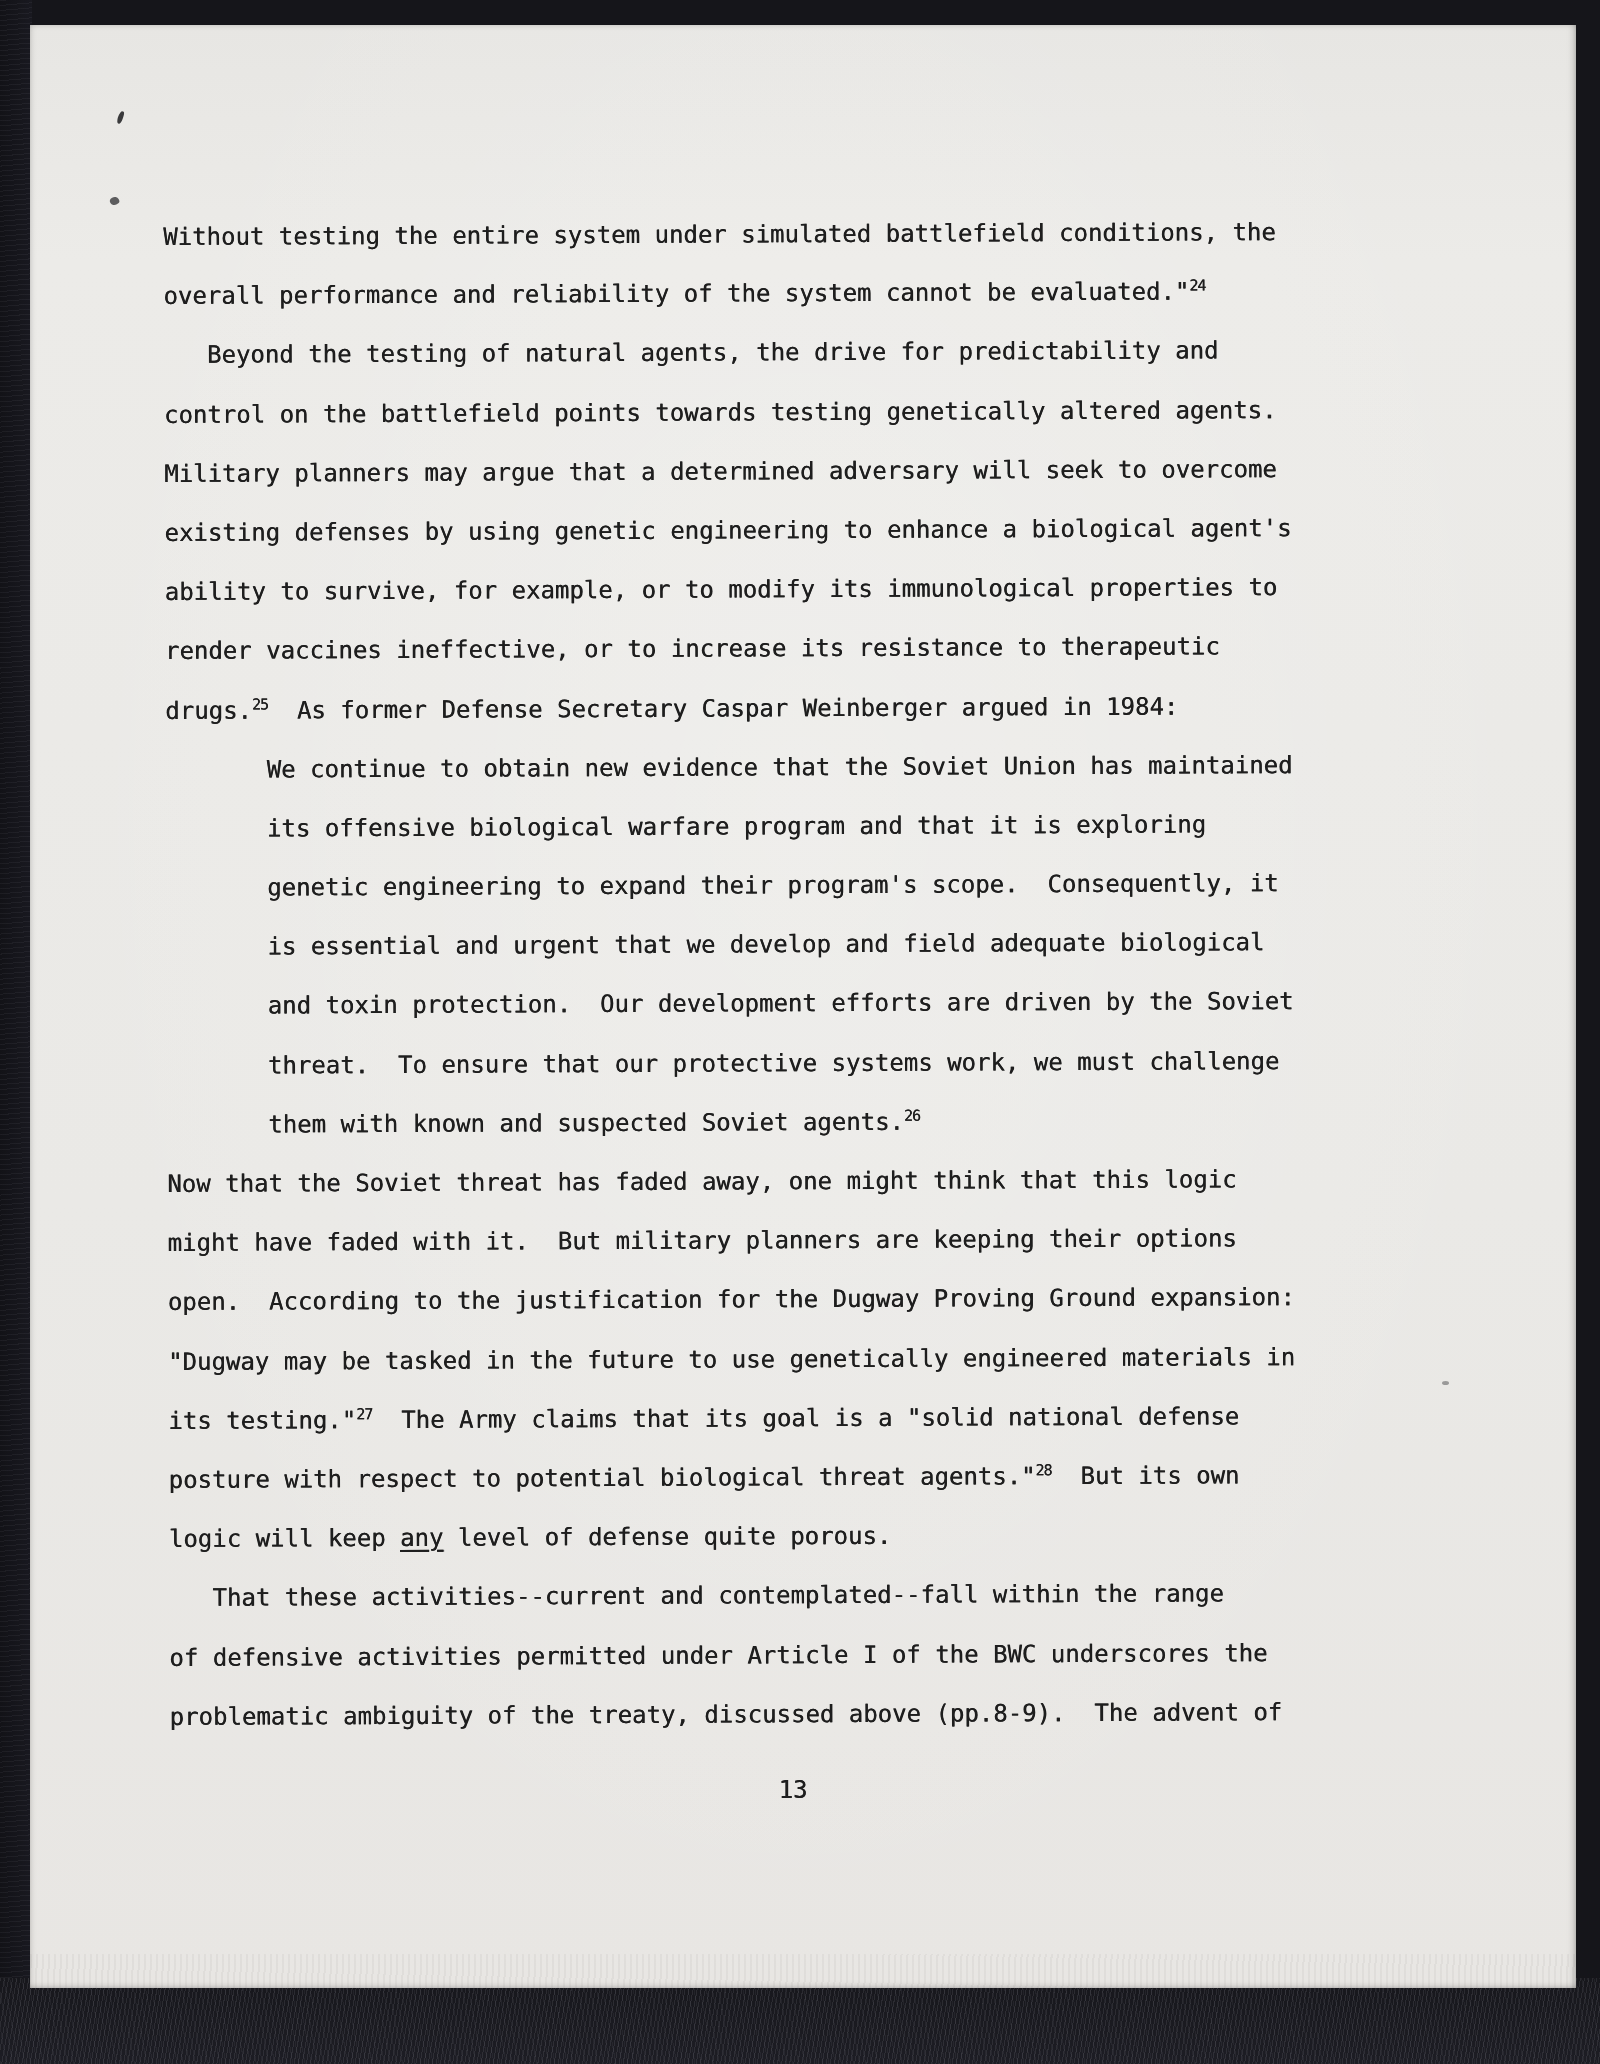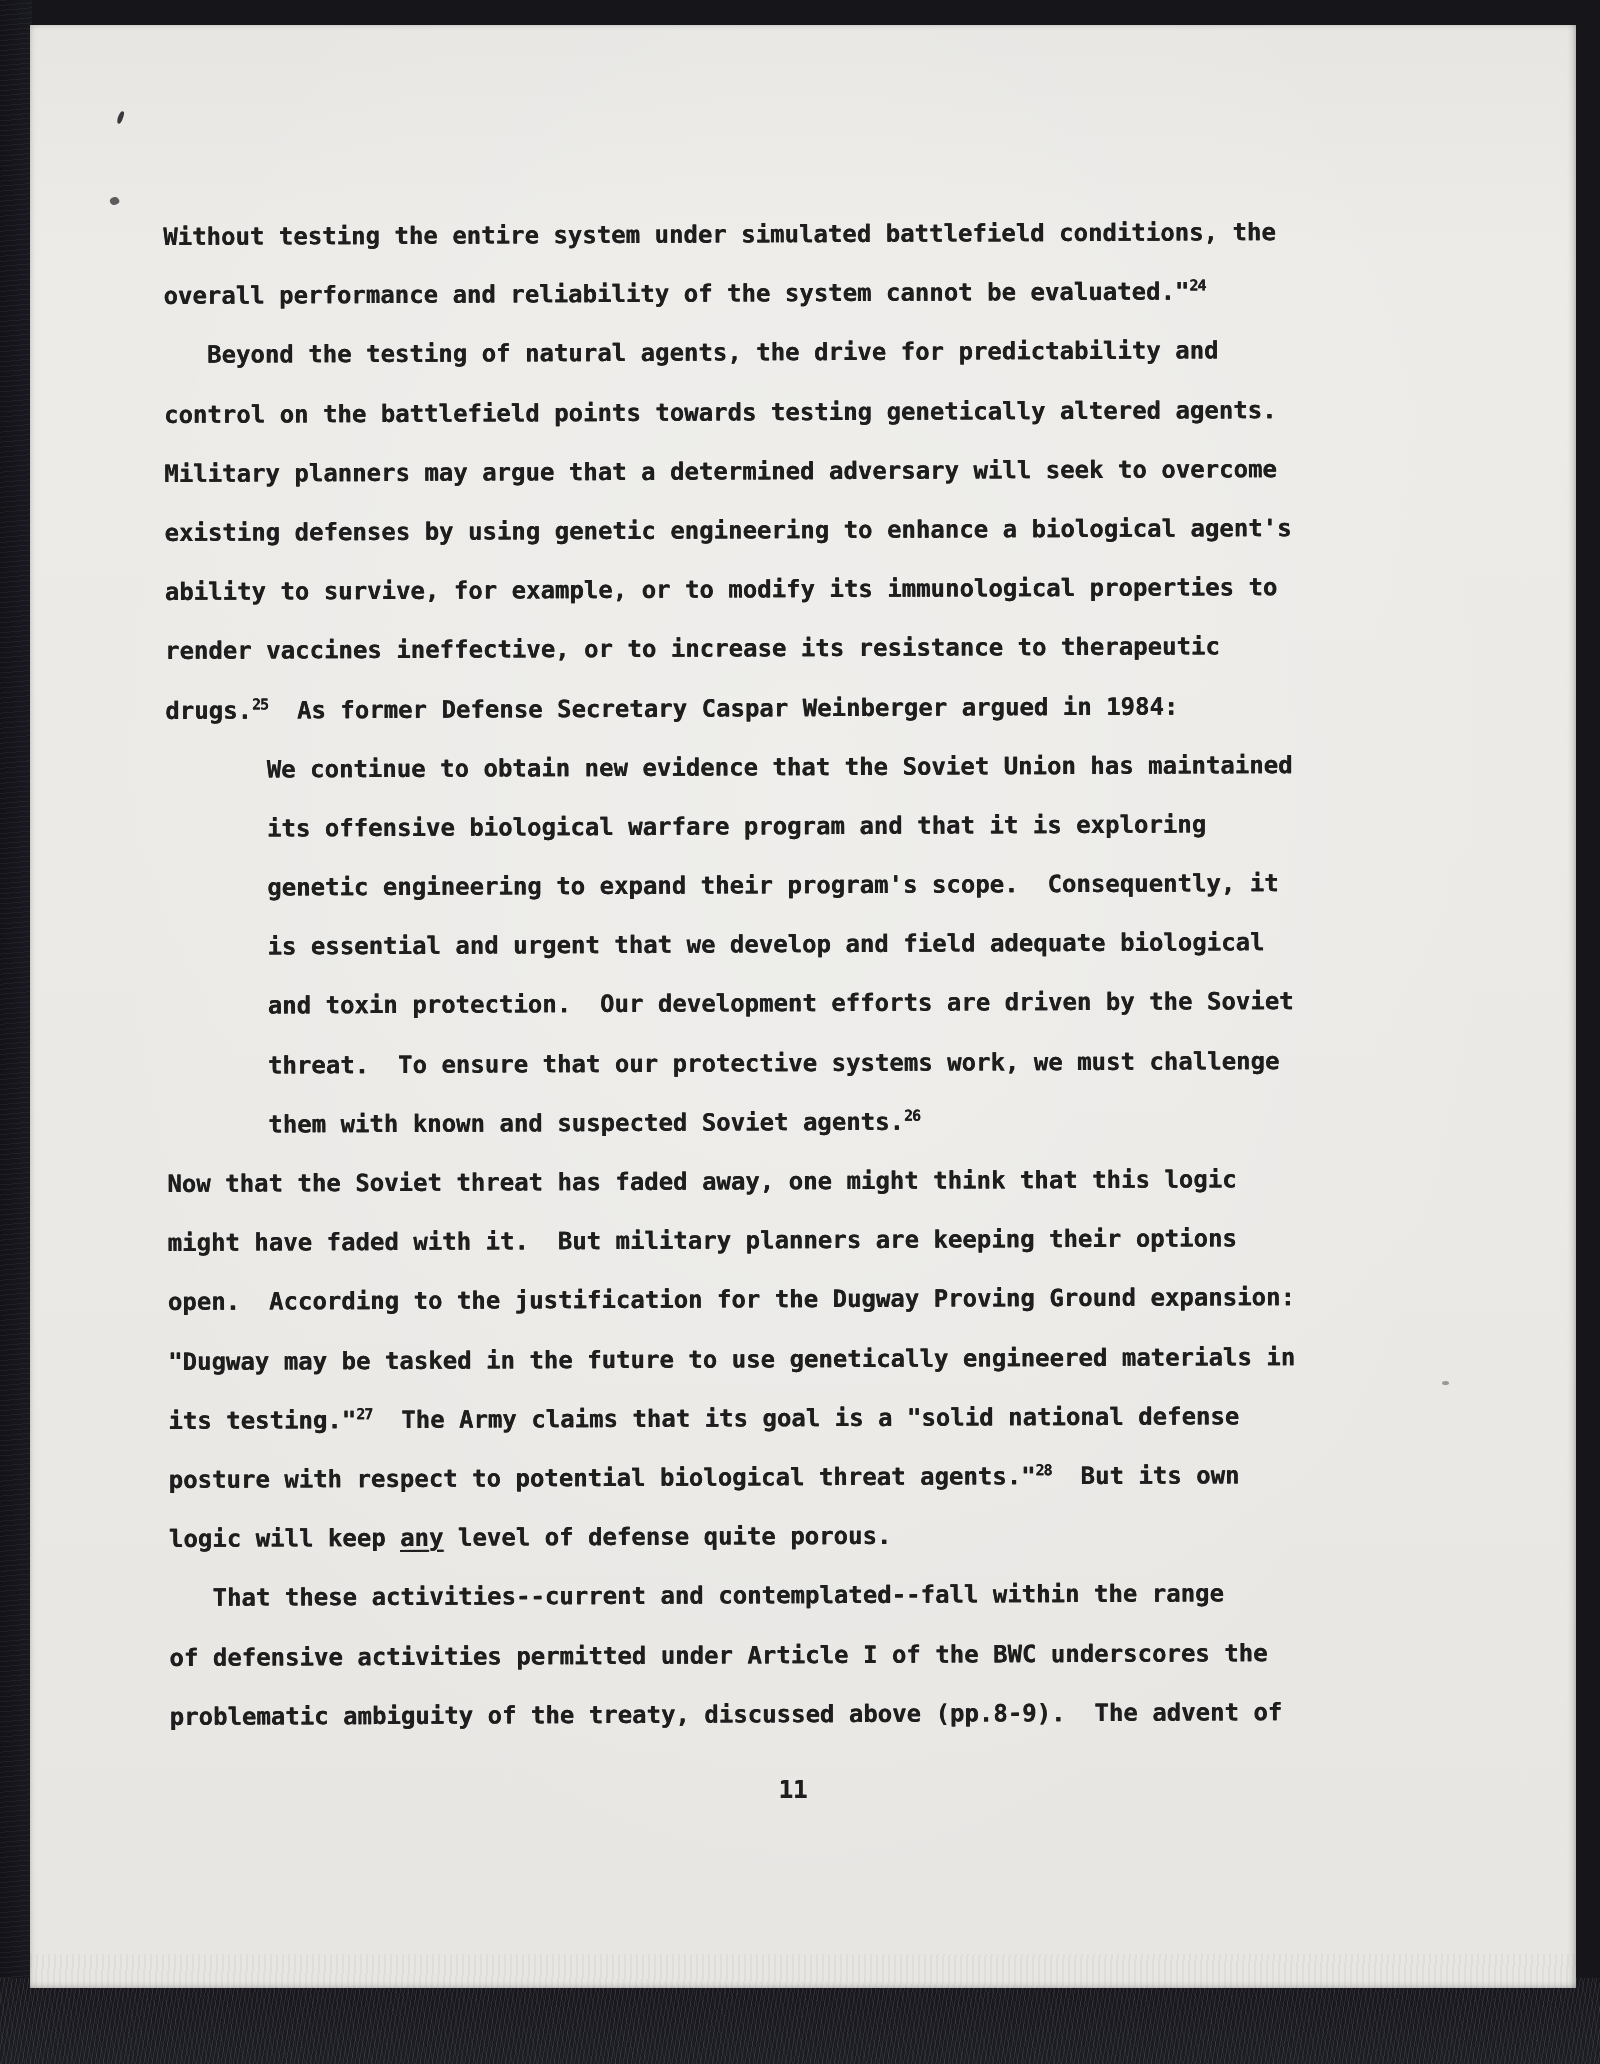--- a/index.html
+++ b/index.html
@@ -7,21 +7,20 @@
     --paper:#eae9e6;
     --ink:#1e1e1e;
   }
   html,body{margin:0;padding:0;background:#000;}
   .stage{
     position:relative;
     width:1600px;height:2064px;
     background:var(--bg);
     overflow:hidden;
     font-family:"DejaVu Sans Mono", monospace;
-    font-weight:bold;
   }
   
   .bed-bottom{
     position:absolute;left:0;right:0;bottom:0;height:86px;
     background:
       repeating-linear-gradient(100deg, rgba(210,210,220,0.10) 0 1px, transparent 1px 4px),
       repeating-linear-gradient(80deg, rgba(180,180,195,0.07) 0 1px, transparent 1px 6px),
       linear-gradient(180deg,#17171c,#1d1d24);
   }
   .bed-left{
@@ -81,15 +80,15 @@
 <body>
 
 <div class="stage">
   <div class="bed-left"></div>
   <div class="bed-bottom"></div>
   <div class="paper">
     <div class="speck speck1"></div>
     <div class="speck speck2"></div>
     <div class="speck speck3"></div>
     <div class="textblock"><div class="line"><span>Without testing the entire system under simulated battlefield conditions, the</span></div><div class="line"><span>overall performance and reliability of the system cannot be evaluated."</span><span class="sup">24</span></div><div class="line"><span>   Beyond the testing of natural agents, the drive for predictability and</span></div><div class="line"><span>control on the battlefield points towards testing genetically altered agents.</span></div><div class="line"><span>Military planners may argue that a determined adversary will seek to overcome</span></div><div class="line"><span>existing defenses by using genetic engineering to enhance a biological agent's</span></div><div class="line"><span>ability to survive, for example, or to modify its immunological properties to</span></div><div class="line"><span>render vaccines ineffective, or to increase its resistance to therapeutic</span></div><div class="line"><span>drugs.</span><span class="sup">25</span><span>  As former Defense Secretary Caspar Weinberger argued in 1984:</span></div><div class="line"><span>       We continue to obtain new evidence that the Soviet Union has maintained</span></div><div class="line"><span>       its offensive biological warfare program and that it is exploring</span></div><div class="line"><span>       genetic engineering to expand their program's scope.  Consequently, it</span></div><div class="line"><span>       is essential and urgent that we develop and field adequate biological</span></div><div class="line"><span>       and toxin protection.  Our development efforts are driven by the Soviet</span></div><div class="line"><span>       threat.  To ensure that our protective systems work, we must challenge</span></div><div class="line"><span>       them with known and suspected Soviet agents.</span><span class="sup">26</span></div><div class="line"><span>Now that the Soviet threat has faded away, one might think that this logic</span></div><div class="line"><span>might have faded with it.  But military planners are keeping their options</span></div><div class="line"><span>open.  According to the justification for the Dugway Proving Ground expansion:</span></div><div class="line"><span>"Dugway may be tasked in the future to use genetically engineered materials in</span></div><div class="line"><span>its testing."</span><span class="sup">27</span><span>  The Army claims that its goal is a "solid national defense</span></div><div class="line"><span>posture with respect to potential biological threat agents."</span><span class="sup">28</span><span>  But its own</span></div><div class="line"><span>logic will keep </span><span class="u">any</span><span> level of defense quite porous.</span></div><div class="line"><span>   That these activities--current and contemplated--fall within the range</span></div><div class="line"><span>of defensive activities permitted under Article I of the BWC underscores the</span></div><div class="line"><span>problematic ambiguity of the treaty, discussed above (pp.8-9).  The advent of</span></div></div>
-    <div class="pagenum">11</div>
+    <div class="pagenum">13</div>
   </div>
 </div>
 
 </body></html>

